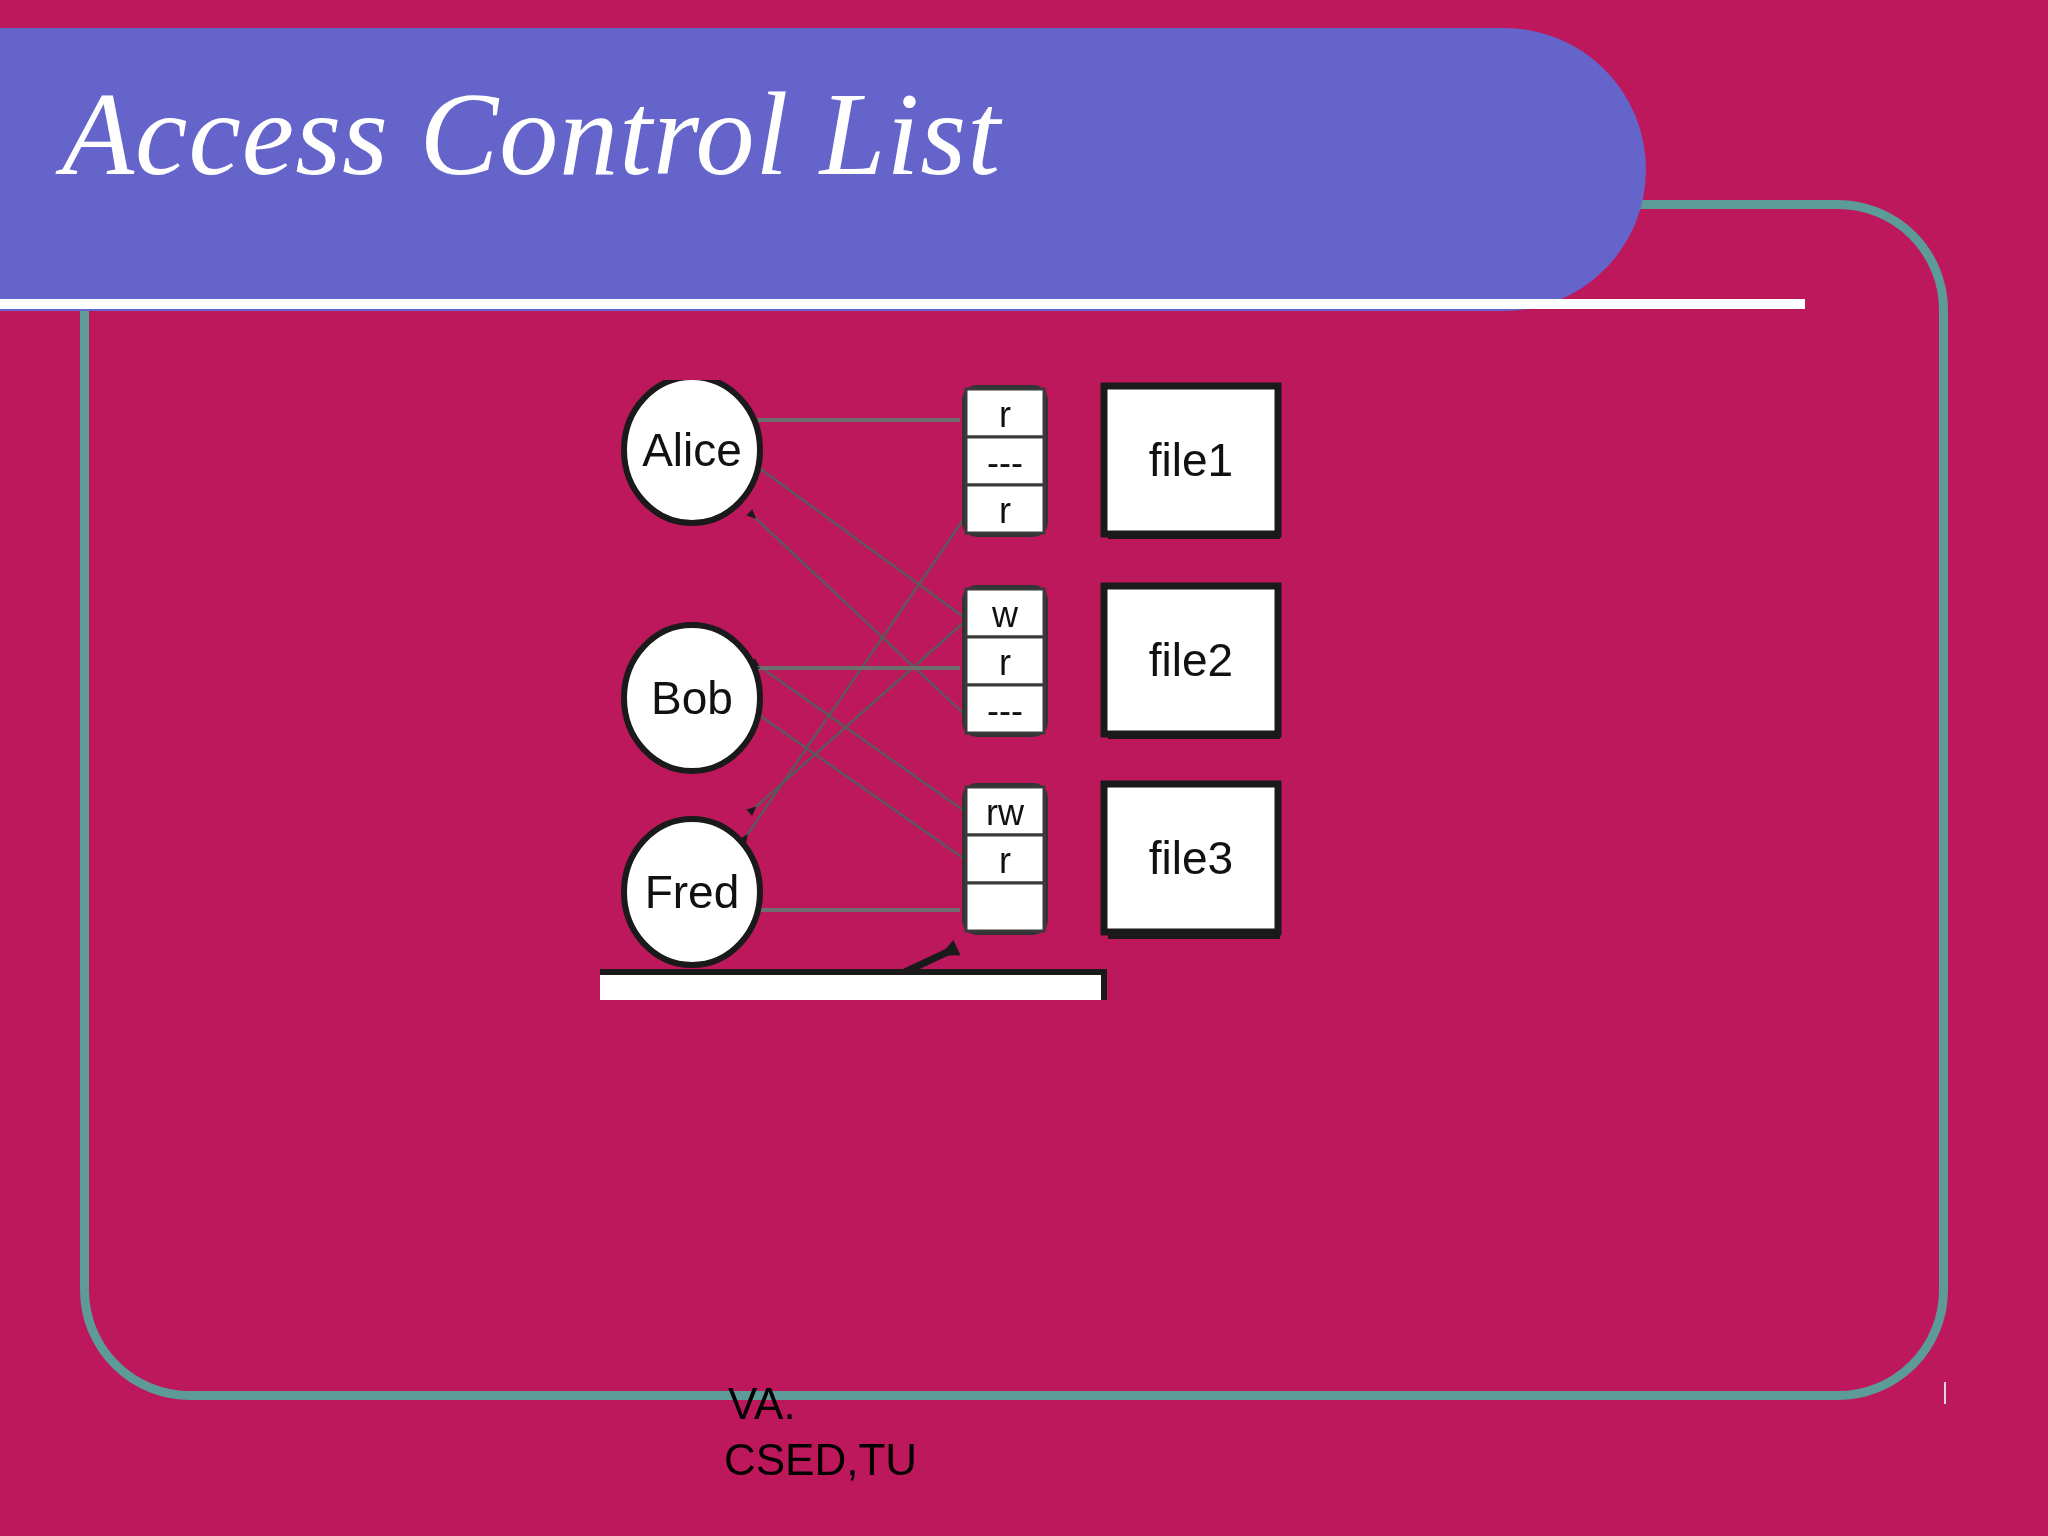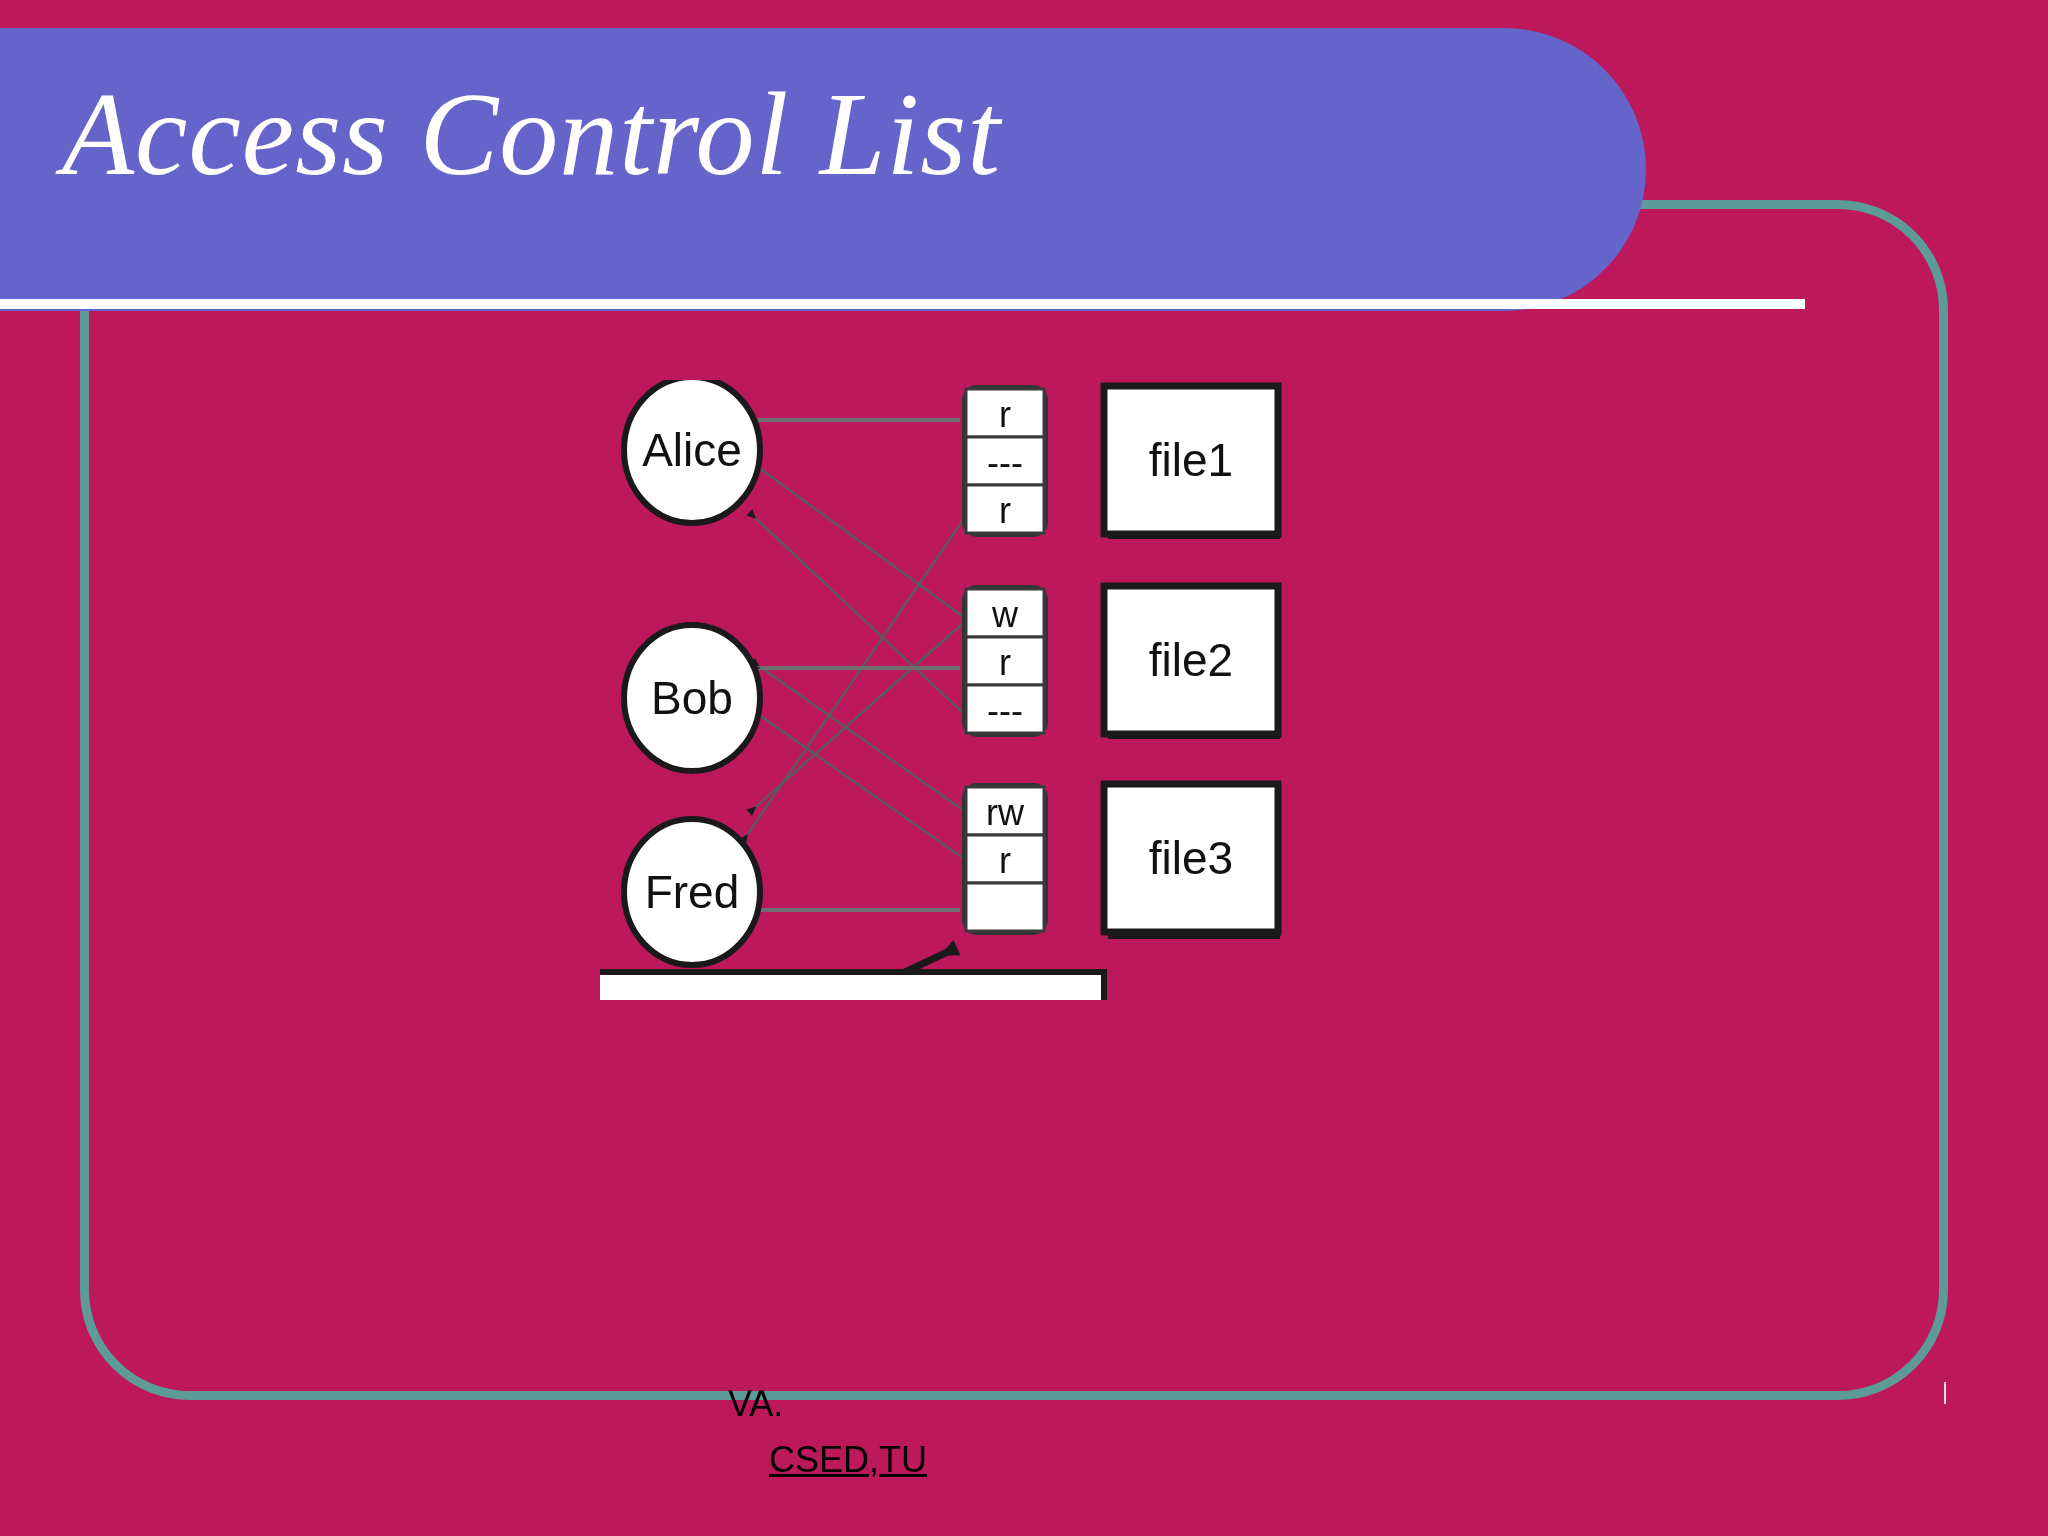--- a/index.html
+++ b/index.html
@@ -71,26 +71,26 @@
     width: 800px;
     height: 620px;
   }
   #diagram svg { display: block; }
 
   
   .footer-line {
     position: absolute;
     color: #000000;
     font-family: "Liberation Sans", sans-serif;
-    font-size: 36px;
+    font-size: 44px;
     line-height: 52px;
     white-space: nowrap;
   }
   #footer-line-1 { left: 728px; top: 1378px; }
-  #footer-line-2 { left: 769px; top: 1434px; text-decoration: underline; }
+  #footer-line-2 { left: 724px; top: 1434px; }
 
   #slide-number-mark {
     position: absolute;
     left: 1944px;
     top: 1382px;
     width: 2px;
     height: 22px;
     background: #d8d8d8;
   }
 </style>

